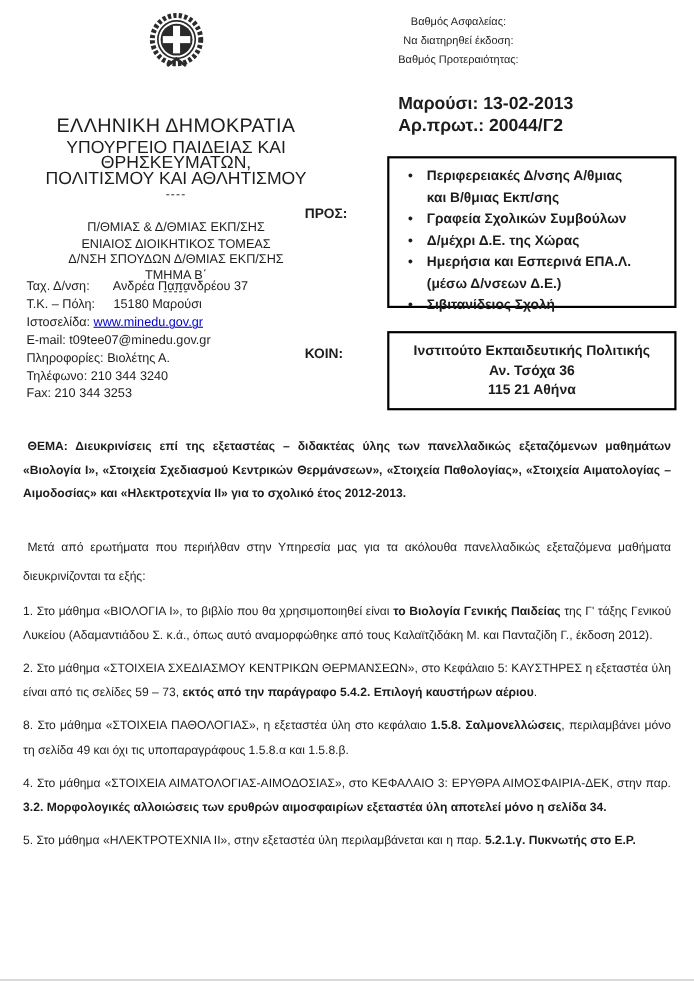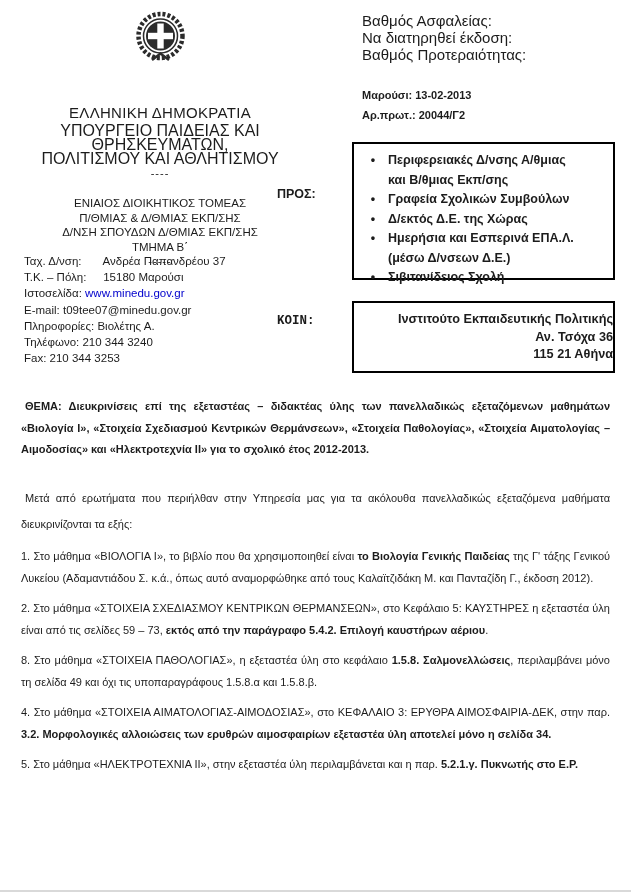--- a/index.html
+++ b/index.html
@@ -11,65 +11,65 @@
     font-family:"Liberation Sans", sans-serif;
     color:#1c1c1c;
     overflow:hidden;
   }
   
   .hdr-left {
     position:absolute; left:10px; top:10px; width:300px;
     text-align:center;
   }
   .emblem { display:block; margin:0 auto 4px auto; }
-  .republic  { font-size:15px; letter-spacing:.3px;margin-top:39px; }
+  .republic  { font-size:18px; letter-spacing:.3px;margin-top:39px; }
   .ministry  { font-size:16px; line-height:14px; margin-top:3px; }
   .divider   { font-size:11px; line-height:12px; margin-top:1px; letter-spacing:1px; }
   .dept      { font-size:11.5px; line-height:14.5px; margin-top:17px; }
   
   .contact {
     position:absolute; left:24px; top:229px; width:290px;
     font-size:11.5px; line-height:16.2px; text-align:left;margin-top:24px;
   }
   .contact .c-line { white-space:nowrap; }
   .contact .c-label { display:inline-block; }
   .contact .c-line:nth-child(1) .c-label { min-width:76px; }
   .contact .c-line:nth-child(2) .c-label { min-width:76px; }
-  .contact a.link { color:#0000cc; cursor:pointer; }
+  .contact a.link { color:#0000cc; text-decoration:underline; cursor:pointer; }
   
   .security {
     position:absolute; left:362px; top:12px;
-    font-size:15px; line-height:17px;
+    font-size:10px; line-height:17px;text-align:center;
   }
   .datestamp {
     position:absolute; left:362px; top:85px;
-    font-size:11px; font-weight:bold; line-height:20px;
+    font-size:16px; font-weight:bold; line-height:20px;
   }
   
   .pros-label, .koin-label {
     position:absolute; left:277px;
     font-size:12.5px; font-weight:bold;
   }
   .pros-label { top:187px; }
-  .koin-label { top:314px;font-family:Liberation Mono, monospace; }
+  .koin-label { top:314px; }
   .pros-box {
     position:absolute; left:352px; top:142px; width:263px; height:138px;
     border:2px solid #000; box-sizing:border-box;
     padding:7px 4px 0 4px;
   }
   .pros-box ul { margin:0; padding:0; list-style:none; }
   .pros-box li {
     display:flex; font-weight:bold; font-size:12.5px; line-height:19.5px;
   }
   .pros-box .bullet { width:30px; text-align:center; flex:0 0 30px; }
   .pros-box .pros-text { white-space:pre-line; }
   .koin-box {
     position:absolute; left:352px; top:301px; width:263px; height:72px;
     border:2px solid #000; box-sizing:border-box;
-    text-align:right; font-weight:bold; font-size:12.7px; line-height:17.5px;
+    text-align:center; font-weight:bold; font-size:12.7px; line-height:17.5px;
     padding-top:8px;
   }
   
   .doc-body {
     position:absolute; left:21px; top:396px; width:589px;
     font-size:11px;
   }
   .doc-body p { margin:0; text-align:justify; }
   .doc-body p.subject { font-weight:bold; line-height:21.5px; text-indent:4px; }
   .doc-body p.intro   { margin-top:24px; line-height:26px; text-indent:4px; }
@@ -93,22 +93,22 @@
       <rect x="15" y="22.8" width="25" height="6.4" fill="#ffffff"></rect>
       <path d="M19 50 L27.5 43.5 L36 50" stroke="#2b2b2b" stroke-width="2.5" fill="none"></path>
     </svg>
     <div class="republic">ΕΛΛΗΝΙΚΗ ΔΗΜΟΚΡΑΤΙΑ</div>
     <div class="ministry">
       <div>ΥΠΟΥΡΓΕΙΟ ΠΑΙΔΕΙΑΣ ΚΑΙ ΘΡΗΣΚΕΥΜΑΤΩΝ,</div>
       <div>ΠΟΛΙΤΙΣΜΟΥ ΚΑΙ ΑΘΛΗΤΙΣΜΟΥ</div>
     </div>
     <div class="divider">----</div>
     <div class="dept">
+      <div>Π/ΘΜΙΑΣ &amp; Δ/ΘΜΙΑΣ ΕΚΠ/ΣΗΣ</div>
       <div>ΕΝΙΑΙΟΣ ΔΙΟΙΚΗΤΙΚΟΣ ΤΟΜΕΑΣ</div>
-      <div>Π/ΘΜΙΑΣ &amp; Δ/ΘΜΙΑΣ ΕΚΠ/ΣΗΣ</div>
       <div>Δ/ΝΣΗ ΣΠΟΥΔΩΝ Δ/ΘΜΙΑΣ ΕΚΠ/ΣΗΣ</div>
       <div>ΤΜΗΜΑ Β΄</div>
       <div class="divider">-----</div>
     </div>
   </div>
 
   <div class="contact" id="contact-block">
       <div class="c-line"><span class="c-label">Ταχ. Δ/νση:</span> <span>Ανδρέα Παπανδρέου 37</span></div>
       <div class="c-line"><span class="c-label">Τ.Κ. – Πόλη:</span> <span>15180 Μαρούσι</span></div>
       <div class="c-line"><span class="c-label">Ιστοσελίδα:</span> <a class="link">www.minedu.gov.gr</a></div>
@@ -136,21 +136,21 @@
           <span class="bullet">•</span>
           <span class="pros-text">Περιφερειακές Δ/νσης Α/θμιας
 και  Β/θμιας Εκπ/σης</span>
         </li>
         <li>
           <span class="bullet">•</span>
           <span class="pros-text">Γραφεία Σχολικών Συμβούλων</span>
         </li>
         <li>
           <span class="bullet">•</span>
-          <span class="pros-text">Δ/εκτός Δ.Ε. της Χώρας</span>
+          <span class="pros-text">Δ/μέχρι Δ.Ε. της Χώρας</span>
         </li>
         <li>
           <span class="bullet">•</span>
           <span class="pros-text">Ημερήσια και Εσπερινά ΕΠΑ.Λ.
 (μέσω Δ/νσεων Δ.Ε.)</span>
         </li>
         <li>
           <span class="bullet">•</span>
           <span class="pros-text">Σιβιτανίδειος Σχολή</span>
         </li>

